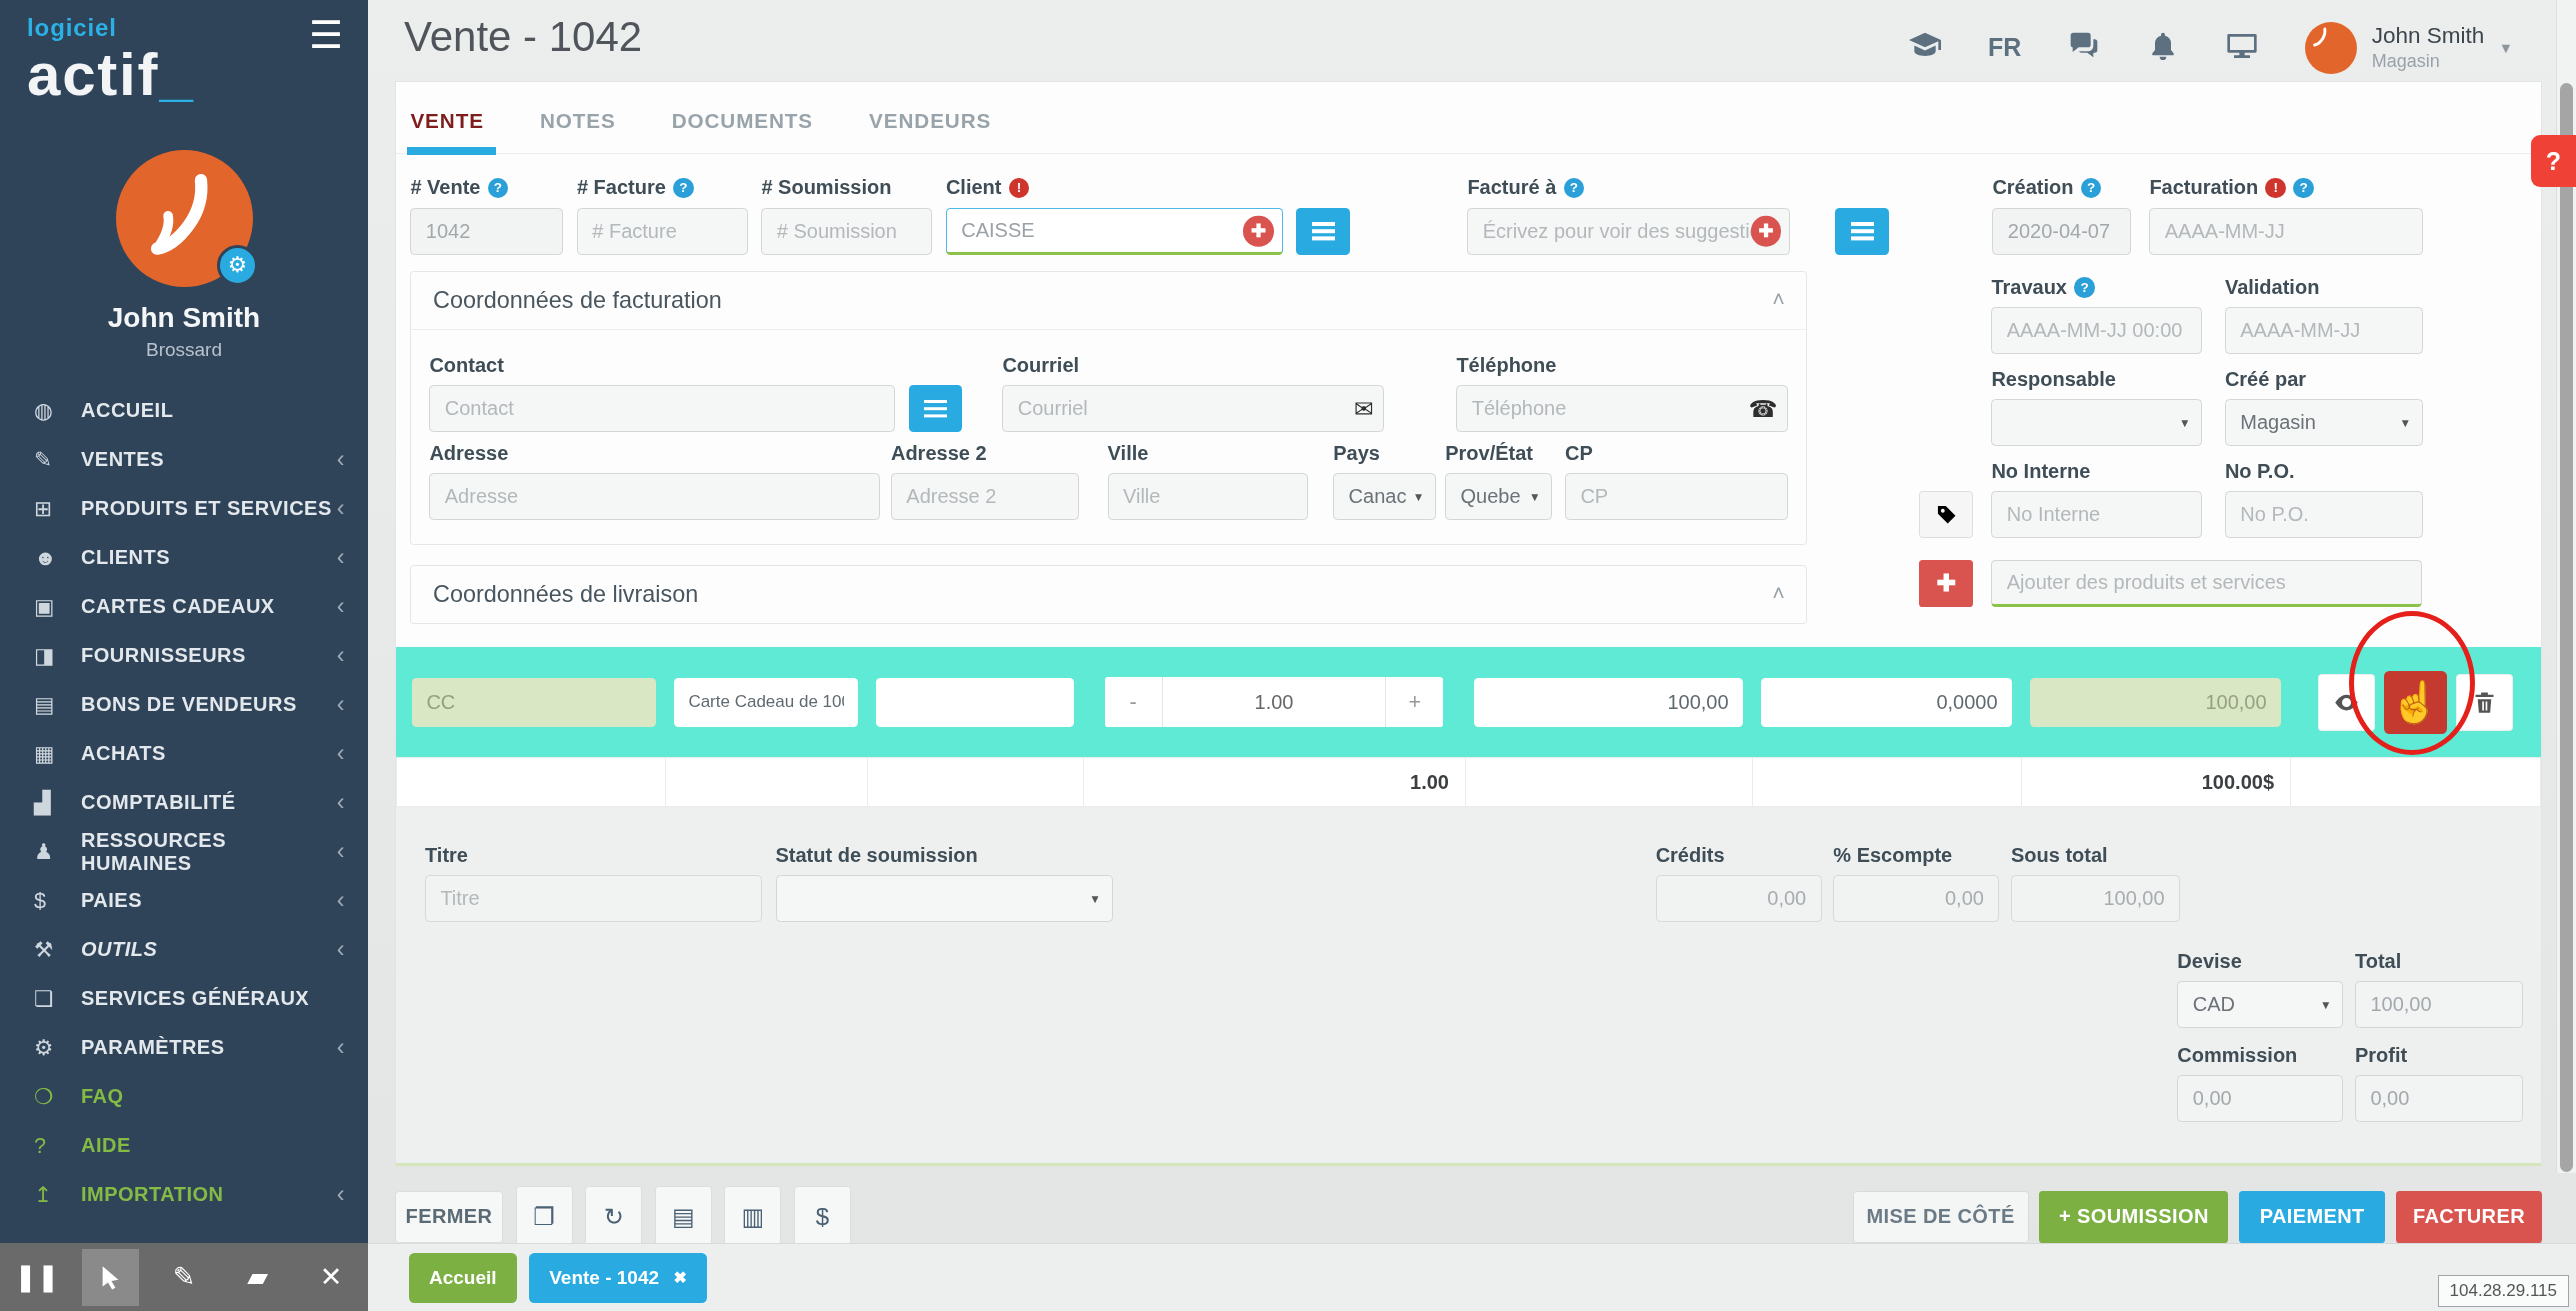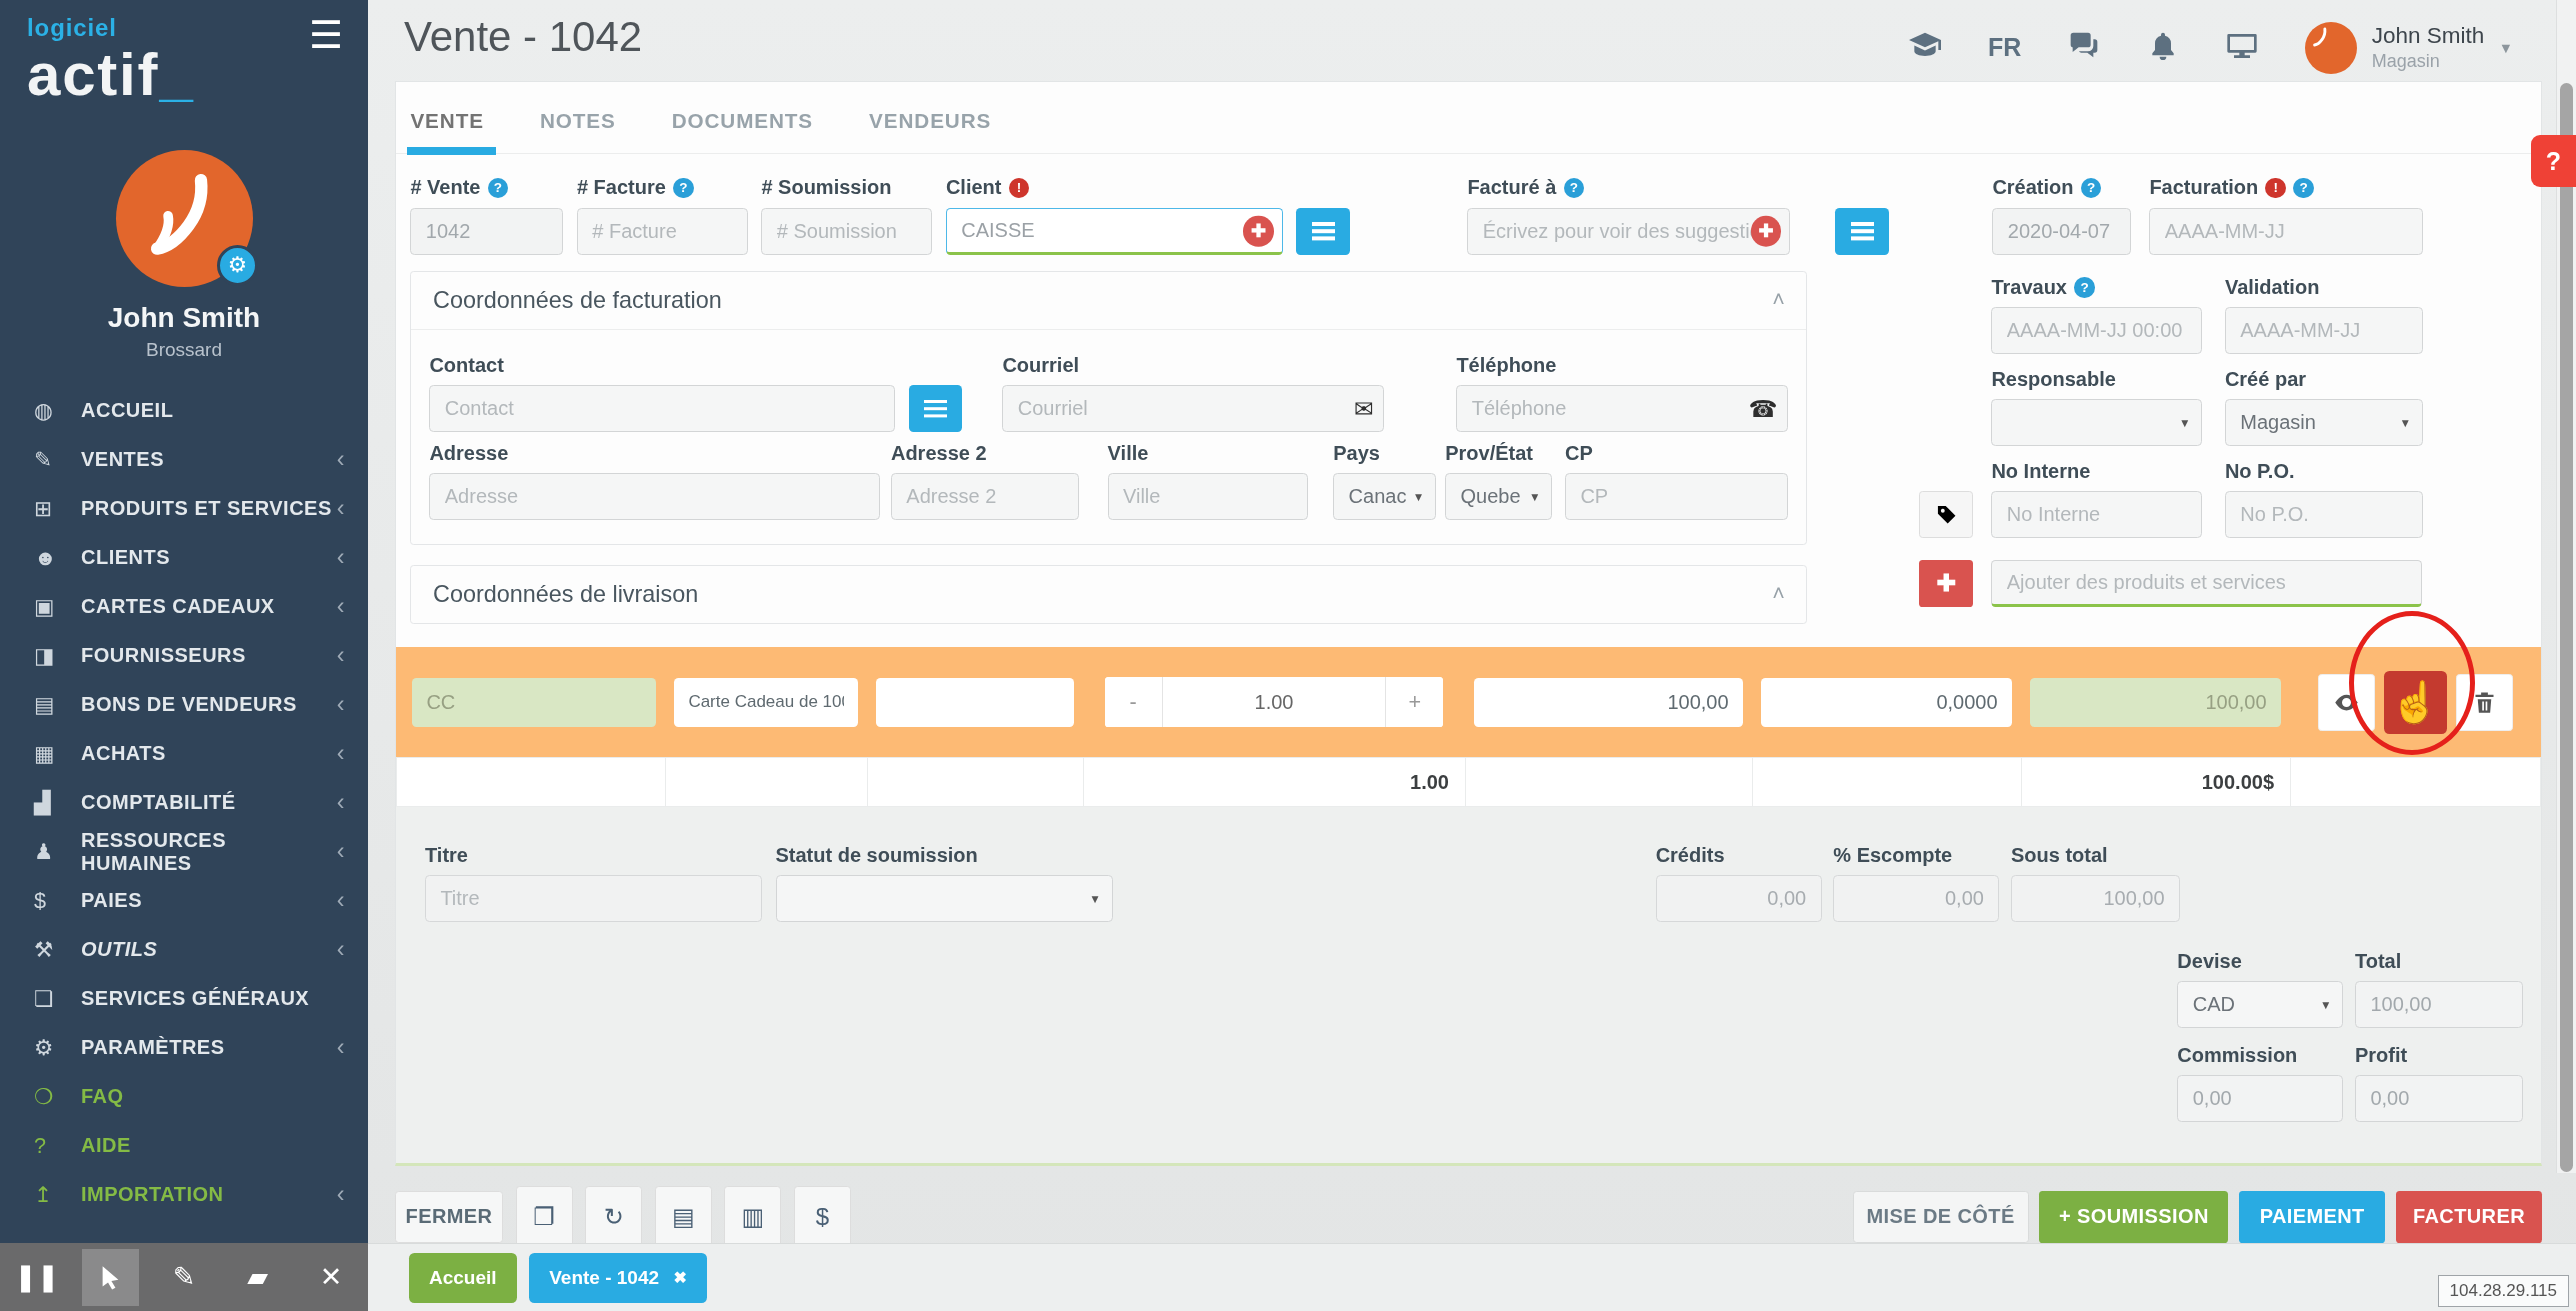--- a/index.html
+++ b/index.html
@@ -43,21 +43,21 @@
   .hdr-user { display:flex; align-items:center; gap:14.4px; }
   .avatar-small { width:52px; height:52px; border-radius:50%; background:#e2662c; }
   .hdr-user-name { font-size:22.5px; color:#3d454c; }
   .hdr-user-role { font-size:18px; color:#9aa2a9; margin-top:1.8px; }
   .caret-g { color:#8d969d; font-size:14.4px; }
 
   
   .card { margin:7.2px 34px 0 27px; background:#fdfdfd; border:0.9px solid #e2e5e6; border-bottom:3.6px solid #d4e6ba; }
   .tabs-row { display:flex; gap:56px; padding:27px 0 0 14.4px; border-bottom:1.8px solid #eceded; }
   .tab { font-size:20.7px; font-weight:bold; letter-spacing:0.9px; color:#98a3aa; padding-bottom:20px; position:relative; cursor:pointer; }
-  .tab.active { color:#737373; }
+  .tab.active { color:#7f1d1d; }
   .tab.active::after { content:""; position:absolute; left:-3.6px; right:-12.6px; bottom:-1.8px; height:7.2px; background:#29abe2; }
 
   .form-area { padding:21.6px 0 0 14.4px; }
   .fld label, .lbl { display:flex; align-items:center; gap:7.2px; font-size:20px; font-weight:bold; color:#3f4d57; margin-bottom:7.2px; height:25px; }
   .inp { height:47px; width:100%; border:1.8px solid #d3d5d6; border-radius:4.5px; background:#f5f6f6; font-size:20px; color:#6b7278; padding:0 14.4px; }
   .inp::placeholder { color:#b3b8bb; }
   .inp.ro { color:#a2a8ac; background:#f2f3f3; }
   .help-dot { width:20.7px; height:20.7px; border-radius:50%; background:#2a9fd8; color:#fff; font-size:13.5px; font-weight:bold; display:inline-flex; align-items:center; justify-content:center; }
   .alert-dot { width:20.7px; height:20.7px; border-radius:50%; background:#ce352c; color:#fff; font-size:13.5px; font-weight:bold; display:inline-flex; align-items:center; justify-content:center; }
   .list-btn { width:54px; height:47px; background:#29abe2; border:none; border-radius:4.5px; display:flex; align-items:center; justify-content:center; cursor:pointer; align-self:flex-end; }
@@ -85,21 +85,21 @@
   .icon-btn-red { width:54px; height:47px; background:#d9534f; border:none; border-radius:3.6px; color:#fff; font-size:23.4px; font-weight:bold; cursor:pointer; }
   .green-under { border-bottom:3.6px solid #8bc34a; }
   .client-focus { background:#fff; border-color:#4db8e8; border-bottom:3.6px solid #8bc34a; color:#9ba1a6; }
 
   
   .tbl-head, .tbl-row, .tbl-sum { display:grid; grid-template-columns:269px 202px 216px 382px 287px 269px 269px 251px; }
   .tbl { margin-top:23.4px; }
   .th { font-size:18px; font-weight:bold; color:#4c5963; letter-spacing:0.4px; padding:18px 16px; border:0.9px solid #eaecec; border-right:none; background:#fdfdfd; }
   .th:last-child { border-right:0.9px solid #eaecec; }
   .th.r { text-align:right; }
-  .tbl-row { background:#fdba74; align-items:center; height:110px; }
+  .tbl-row { background:#5eead4; align-items:center; height:110px; }
   .cell { padding:0 9px; }
   .cell .inp { border:none; height:49px; background:#fff; color:#5f6a70; }
   .inp.greenish { background:#d9e7c4; color:#97a083; }
   .inp.rt { text-align:right; }
   .stepper { display:flex; height:50px; background:#fff; border-radius:3.6px; overflow:hidden; align-items:stretch; }
   .step-btn { width:57px; border:none; background:#fff; color:#999; font-size:21.6px; cursor:pointer; }
   .step-val { flex:1; display:flex; align-items:center; justify-content:center; font-size:20px; color:#666; border-left:0.9px solid #e4e4e4; border-right:0.9px solid #e4e4e4; }
   .act-cell { display:flex; gap:9px; justify-content:center; align-items:center; }
   .act-white { width:57px; height:57px; background:#fff; border:0.9px solid #eee; border-radius:3.6px; display:flex; align-items:center; justify-content:center; cursor:pointer; color:#555; }
   .act-white svg { width:27px; height:27px; fill:#555; }

